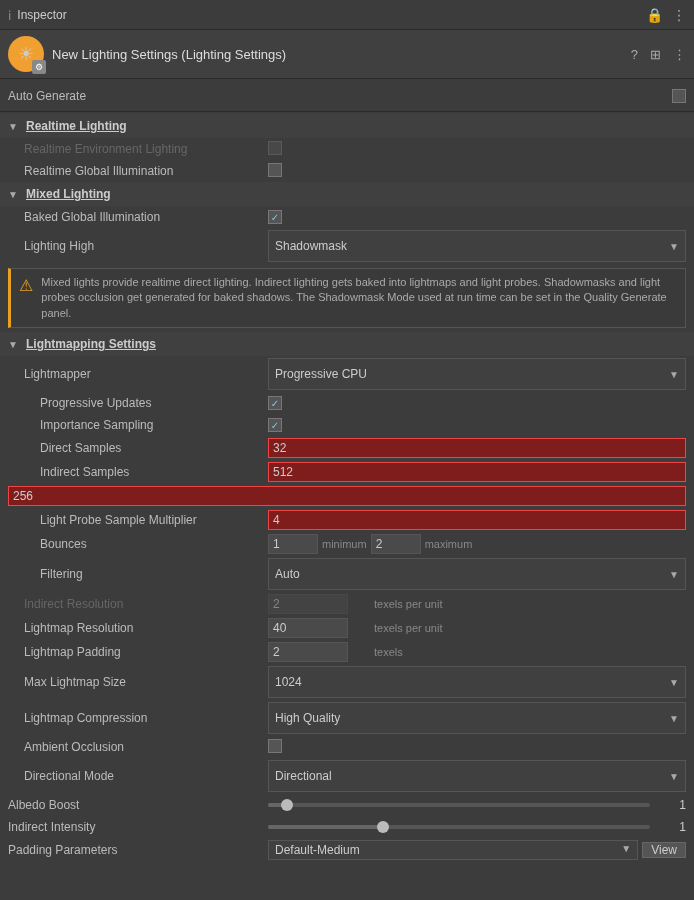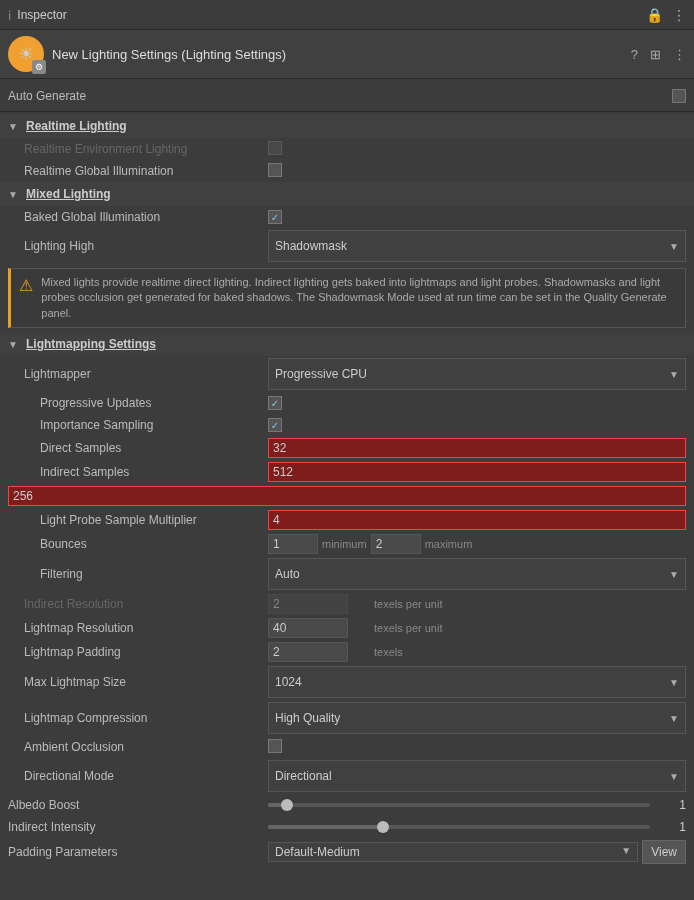--- a/index.html
+++ b/index.html
@@ -341,21 +341,21 @@
       cursor: pointer;
       height: 20px;
     }
     .view-btn {
       background: #555;
       border: 1px solid #666;
       color: #ccc;
       font-size: 12px;
       padding: 2px 8px;
       cursor: pointer;
-      height: 24px;
+      height: 16px;
       display: flex;
       align-items: center;
     }
 
     
     .suffix {
       color: #888;
       font-size: 11px;
       margin-left: 22px;
       white-space: nowrap;

